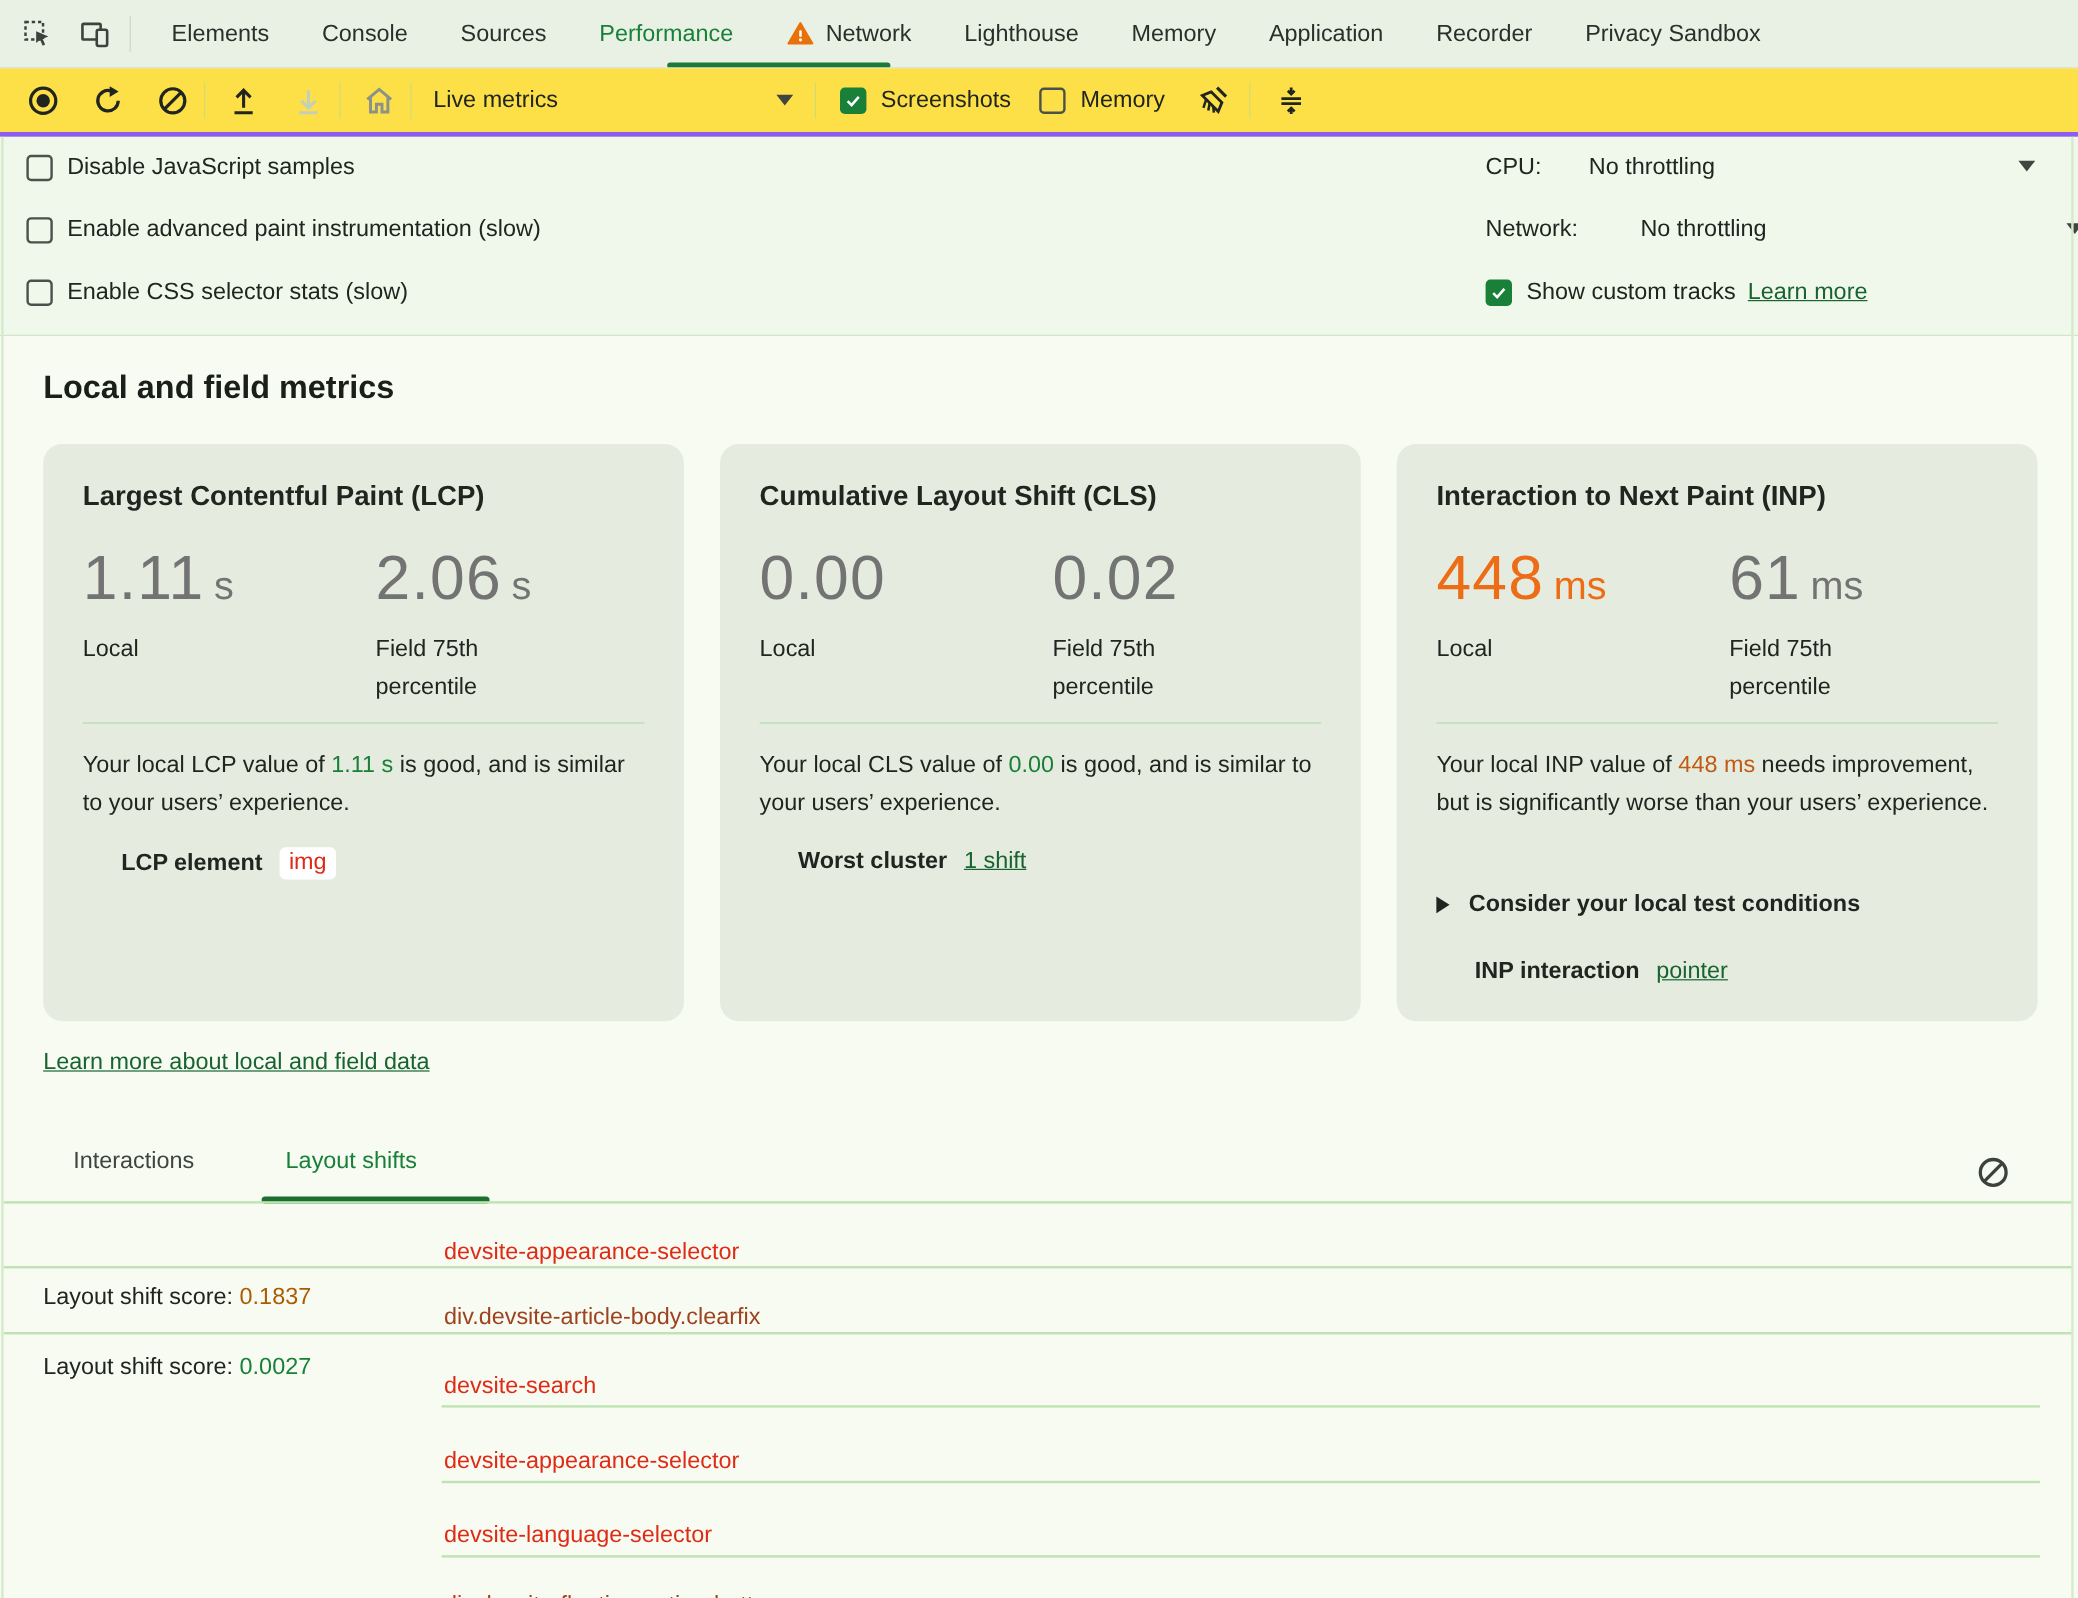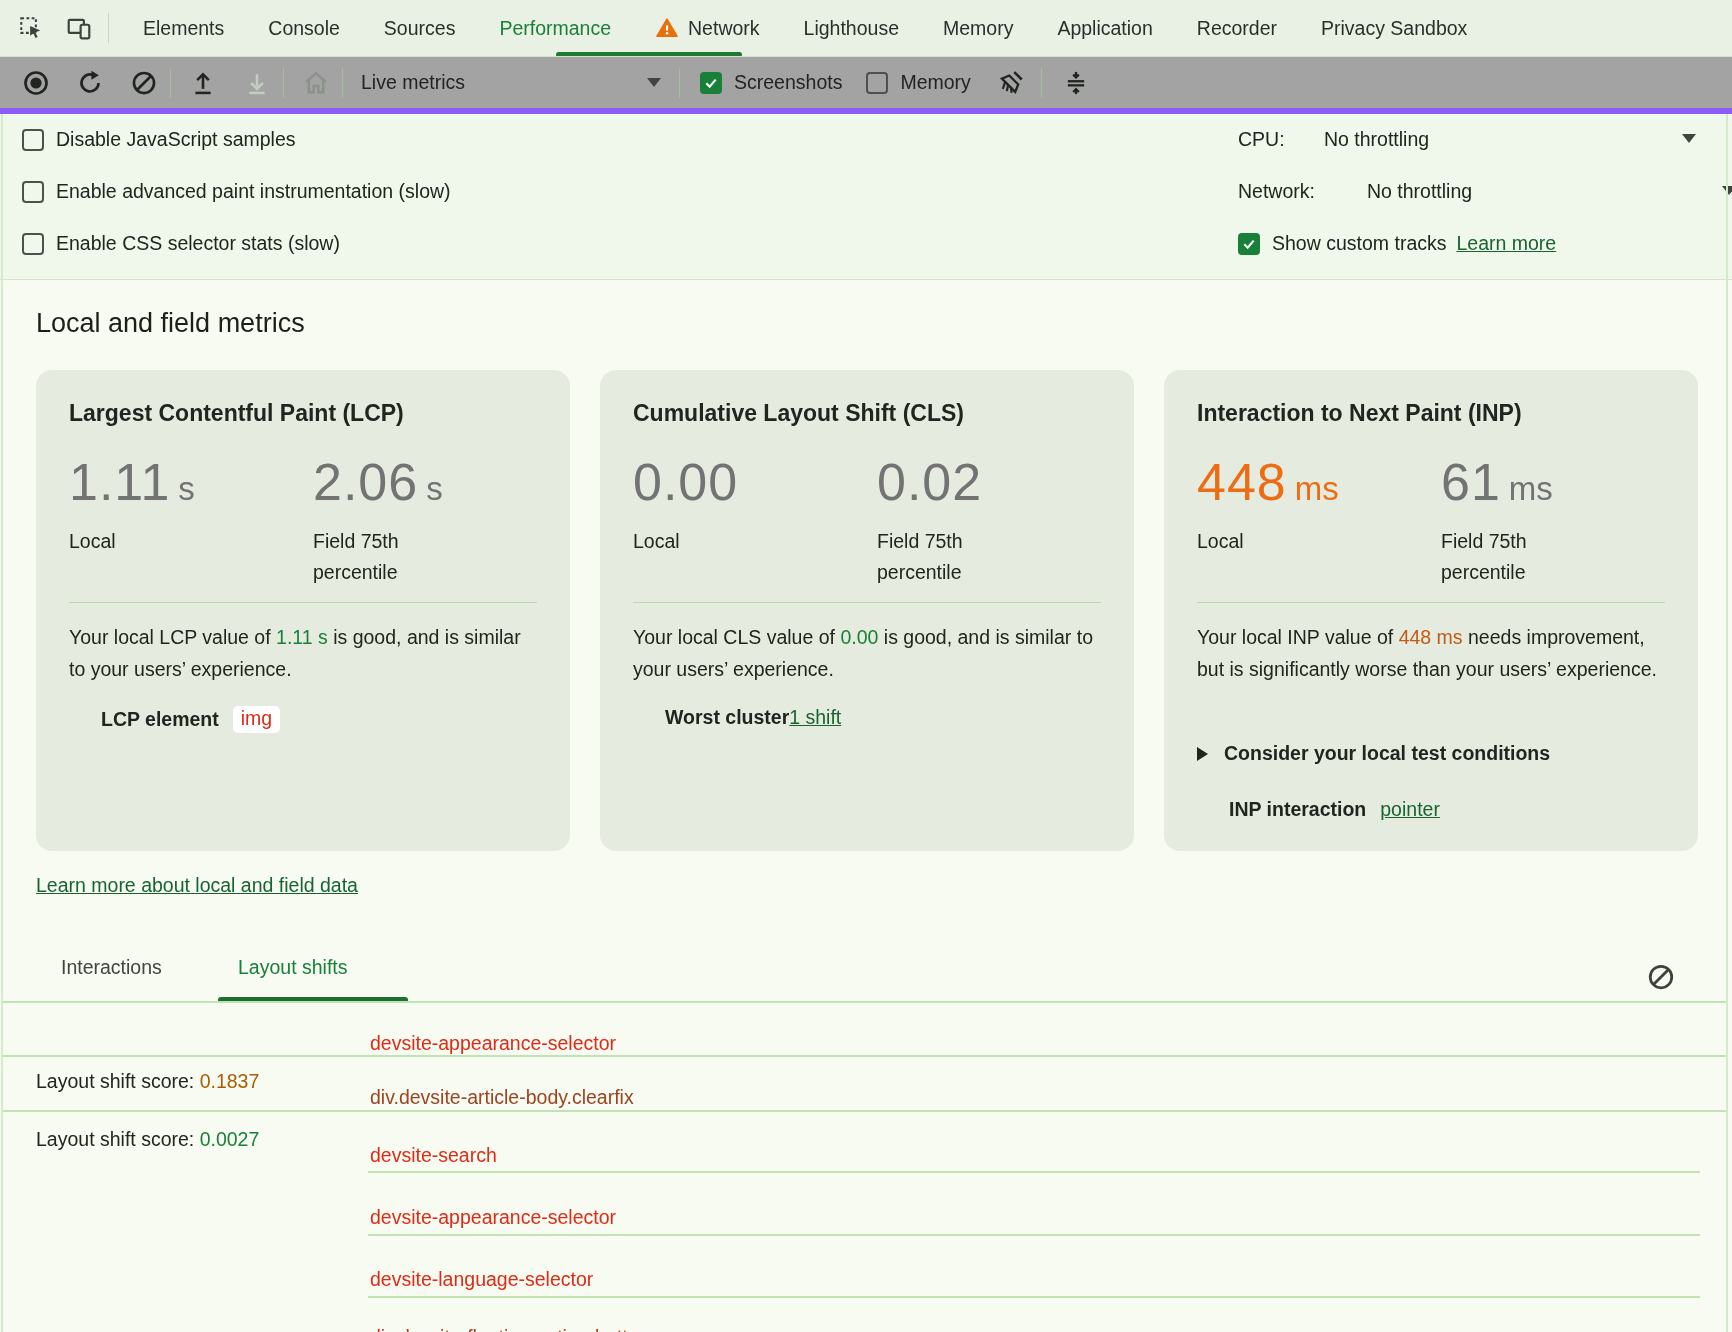--- a/index.html
+++ b/index.html
@@ -27,21 +27,21 @@
   }
   .tab.active { color:#188038; font-weight:500; }
   .tab .warn { margin-right:9px; display:flex; }
   .perf-underline {
     position:absolute; top:52px; left:556px; width:186px; height:5px;
     border-radius:4px; background:#1d7a33;
   }
   
   .toolbar {
     position:absolute; top:57px; left:0; width:1732px; height:57px;
-    background:#a3a3a3; border-bottom:6px solid #8b5cf6;
+    background:#fde047; border-bottom:4px solid #8b5cf6;
     display:flex; align-items:center; white-space:nowrap;
   }
   .tbtn { width:32px; height:32px; display:flex; align-items:center; justify-content:center; color:#3c423c; flex:0 0 auto; }
   .tbtn.dark { color:#20251f; }
   .tbtn.gray { color:#8a928a; }
   .tbtn.disabled { color:#c2cec0; }
   .tsep { width:1px; height:30px; background:#a9d89d; margin:0 10px; flex:0 0 auto; opacity:.55; }
   .dropdown { display:flex; align-items:center; font-size:19.5px; color:#20251f; flex:0 0 auto; }
   .caret { width:0; height:0; border-left:7px solid transparent; border-right:7px solid transparent; border-top:9px solid #40463f; flex:0 0 auto; }
   .chk { width:22px; height:22px; border-radius:4px; flex:0 0 auto; }
@@ -57,21 +57,21 @@
   .set-row { position:absolute; left:22px; display:flex; align-items:center; }
   .set-row.r1 { top:14px; } .set-row.r2 { top:66px; } .set-row.r3 { top:118px; }
   .abs { position:absolute; }
   .set-right-label { font-size:19.5px; color:#20251f; }
   .set-right-value { font-size:19.5px; color:#20251f; }
   .green-link { color:#186430; text-decoration:underline; cursor:pointer; }
   
   .content { position:absolute; top:280px; left:0; width:1732px; height:1052px; background:#f7fbf2; }
   .v-border { position:absolute; top:114px; bottom:0; width:2px; background:#d5eacc; }
   .v-border.left { left:1px; } .v-border.right { left:1726px; }
-  .h2 { position:absolute; top:28px; left:36px; font-size:27px; font-weight:400; color:#1a1f19; }
+  .h2 { position:absolute; top:28px; left:36px; font-size:27px; font-weight:700; color:#1a1f19; }
   .card {
     position:absolute; top:90px; width:534px; height:481px;
     background:#e5ecdf; border-radius:16px;
   }
   .card.c1 { left:36px; } .card.c2 { left:600px; } .card.c3 { left:1164px; }
   .card-title { position:absolute; top:30px; left:33px; font-size:23px; font-weight:600; color:#20251f; }
   .val-col { position:absolute; top:82px; }
   .val-col.col1 { left:33px; } .val-col.col2 { left:277px; }
   .big-val { font-size:52px; letter-spacing:1px; }
   .big-unit { font-size:33px; margin-left:8px; }
@@ -307,21 +307,21 @@
       <div class="val-label">Local</div>
     </div>
     <div class="val-col col2">
       <div><span class="big-val val-good">0.02</span></div>
       <div class="val-label">Field 75th percentile</div>
     </div>
     <div class="card-divider"></div>
     <div class="card-summary"><span>Your local CLS value of </span><span class="hl-good">0.00</span><span> is good, and is similar to your users’ experience.</span></div>
     <div class="detail-row" style="top:336px">
       <span class="detail-label">Worst cluster</span>
-      <span class="green-link" style="margin-left:0">1 shift</span>
+      <span class="green-link" style="margin-left:14px">1 shift</span>
     </div>
   </div>
 
   <div class="card c3">
     <div class="card-title">Interaction to Next Paint (INP)</div>
     <div class="val-col col1">
       <div><span class="big-val val-poor">448</span><span class="big-unit val-poor">ms</span></div>
       <div class="val-label">Local</div>
     </div>
     <div class="val-col col2">

